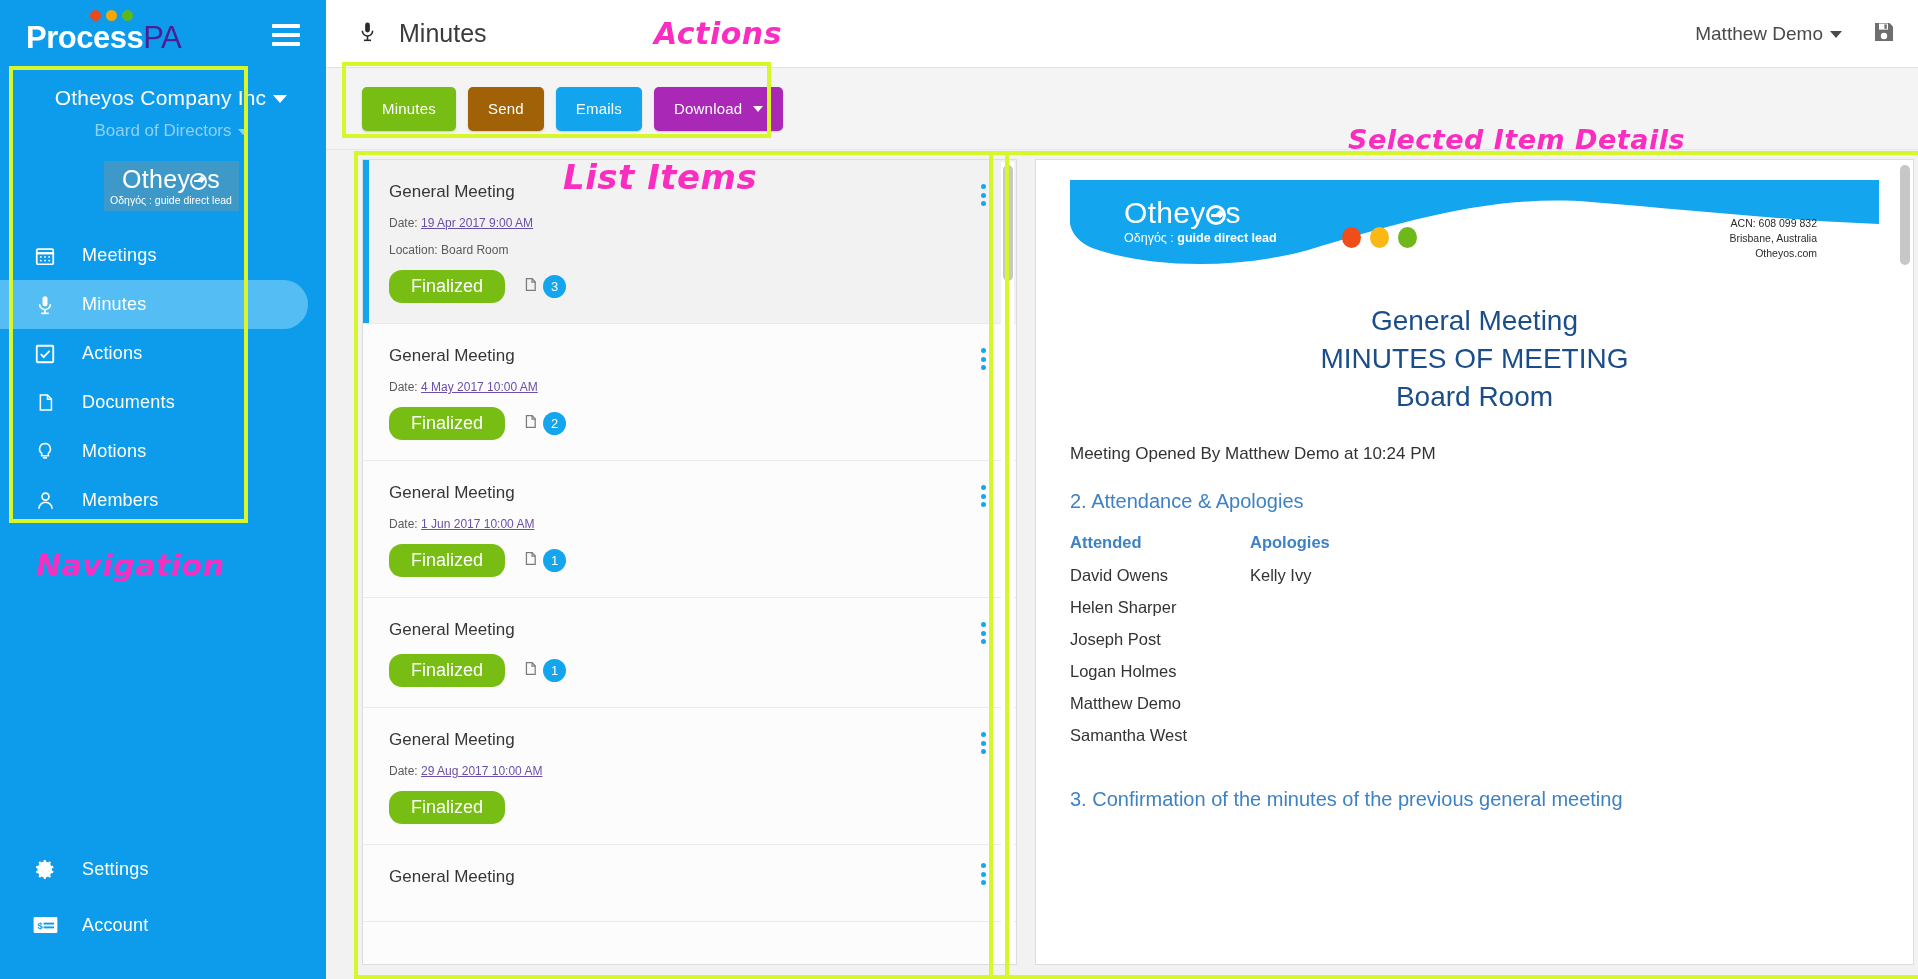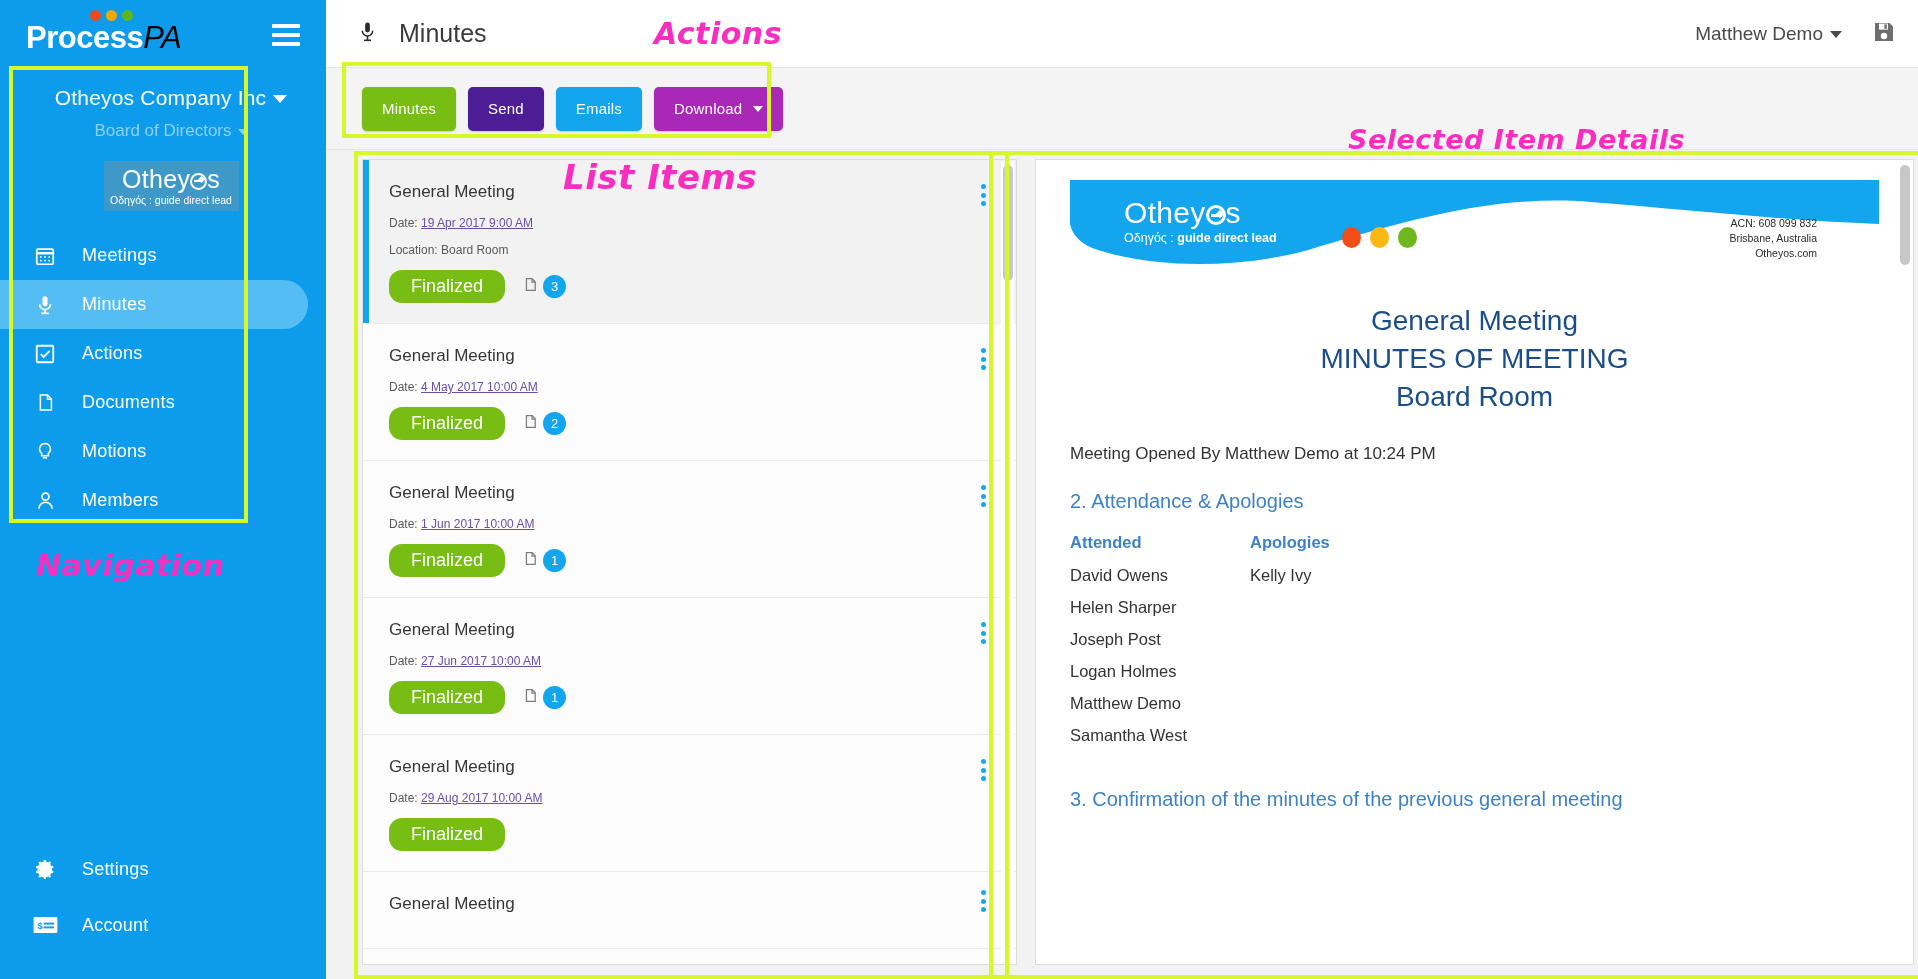--- a/index.html
+++ b/index.html
@@ -20,21 +20,21 @@
     display: flex; align-items: center;
   }
   .brand-logo {
     position: absolute; left: 26px; top: 10px;
     width: 190px;
   }
   .brand-dots { display: flex; gap: 5px; margin-left: 64px; margin-bottom: 1px; }
   .brand-dots i { width: 11px; height: 11px; border-radius: 50%; display: block; }
   .brand-text { font-size: 31px; letter-spacing: -0.5px; line-height: 1; }
   .brand-text .b1 { color: #ffffff; font-weight: bold; }
-  .brand-text .b2 { color: #000000; font-weight: 300; font-style: italic; }
+  .brand-text .b2 { color: #4c1d95; font-weight: 300; }
   .hamburger {
     position: absolute; left: 272px; top: 24px;
     width: 28px; cursor: pointer;
   }
   .hamburger span {
     display: block; height: 4px; background: #ffffff;
     margin-bottom: 5px; border-radius: 1px;
   }
   .hamburger span:last-child { margin-bottom: 0; }
 
@@ -387,21 +387,21 @@
             <rect x="12.4" y="4.4" width="2.4" height="4.4" fill="#6e6e6e"></rect>
             <circle cx="12" cy="16" r="3.2" fill="#ffffff"></circle>
           </svg></span>
       </div>
     </div>
 
     <div class="actionbar">
       <button class="btn" style="background:#78bd13">
         <span>Minutes</span>
       </button>
-      <button class="btn" style="background:#4c1d95">
+      <button class="btn" style="background:#a16207">
         <span>Send</span>
       </button>
       <button class="btn" style="background:#12a5ee">
         <span>Emails</span>
       </button>
       <button class="btn" style="background:#a928b5">
         <span>Download</span>
         <span class="cw caret-d" style="margin-left:11px;border-top-width:6px;border-left-width:5px;border-right-width:5px;"></span>
       </button>
     </div>
@@ -469,21 +469,20 @@
           </div>
           <div class="kebab">
               <i></i>
               <i></i>
               <i></i>
             </div>
         </div>
 
         <div class="list-item">
           <div class="li-title">General Meeting</div>
-          <div class="li-row"><span>Date: </span><span class="li-date-link">27 Jun 2017 10:00 AM</span></div>
           <div class="li-foot">
             <span class="pill">Finalized</span>
             <span class="doccount">
               <span>
                 <svg width="15" height="19" viewBox="0 0 24 24" fill="none" stroke="#7b7b7b" stroke-width="2">
                   <path d="M5.5 2.5h9l5 5v14h-14z"></path>
                     <path d="M14.5 2.5v5.5h5"></path>
                   </svg></span>
               <span class="badge">1</span>
             </span>

